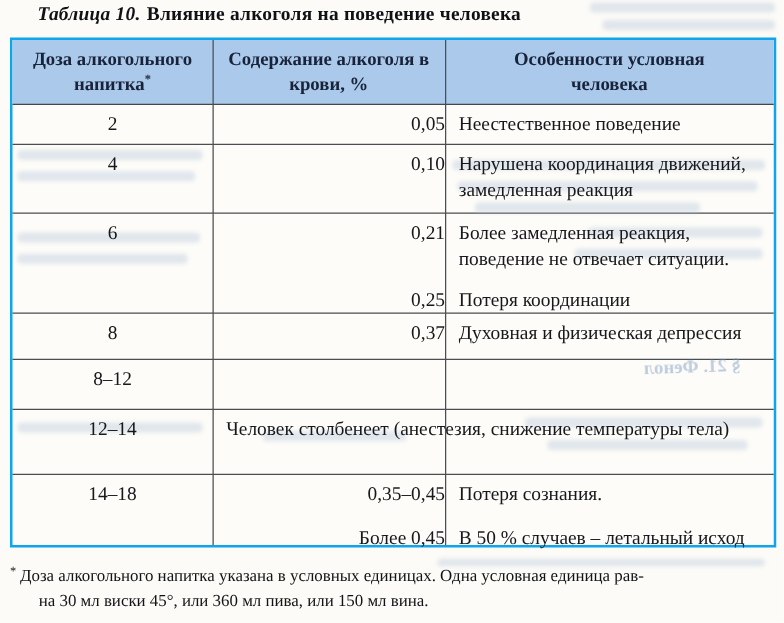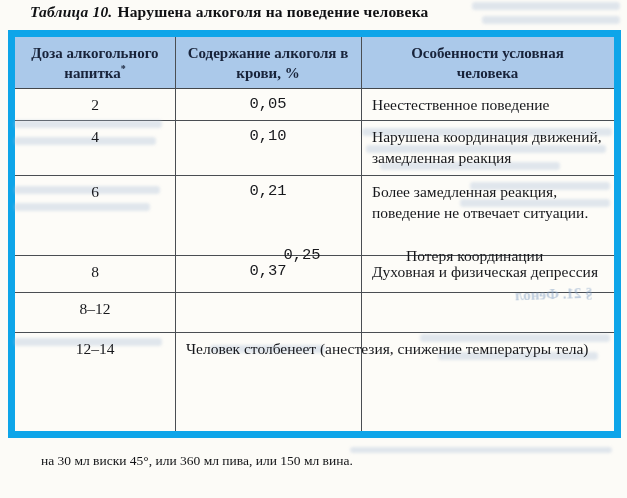--- a/index.html
+++ b/index.html
@@ -11,21 +11,21 @@
   }
   
   .title{
     position:absolute;left:30px;top:3px;font-size:15.5px;font-weight:bold;
     letter-spacing:.2px;color:#101114;white-space:nowrap;
   }
   .title .tlabel{font-style:italic;margin-right:5px;}
   
   .tbl{
     position:absolute;left:8px;top:30px;width:613px;height:408px;
-    border:7px solid #0ea5e9;box-sizing:border-box;background:#fdfcf8;
+    border:2px solid #0ea5e9;box-sizing:border-box;background:#fdfcf8;
   }
   .vline{position:absolute;top:0;bottom:0;width:1.4px;background:#4a4e53;z-index:3;}
   .vline.v1{left:160px;}
   .vline.v2{left:346px;}
   .thead{
     display:flex;height:52px;background:#abc9ea;
     border-bottom:1.6px solid #43474b;box-sizing:border-box;
     font-weight:bold;color:#18233a;font-size:15px;line-height:20px;
     text-align:center;
   }
@@ -38,31 +38,31 @@
   .trow{
     display:flex;box-sizing:border-box;border-top:1.2px solid #4a4e53;
     font-size:15.5px;line-height:21px;
   }
   .trow.first{border-top:none;}
   .r1{height:31px;} .r2{height:55px;} .r3{height:80px;} .r4{height:37px;}
   .r5{height:40px;} .r6{height:52px;} .r7{height:61px;}
   .dose{width:160px;text-align:center;padding-top:5px;box-sizing:border-box;}
   .rright{flex:1;display:flex;flex-direction:column;}
   .entry{display:flex;}
-  .entry.gap3{margin-top:17px;padding-left:34px;}
+  .entry.gap3{margin-top:7px;}
   .entry.gap7{margin-top:9px;}
-  .blood{width:186px;text-align:center;padding-top:5px;box-sizing:border-box;flex:none;font-family:Liberation Mono, monospace;}
+  .blood{width:186px;text-align:right;padding-top:5px;box-sizing:border-box;flex:none;}
   .behav{flex:1;padding:5px 10px 0 11px;}
   
   .footnote{
     position:absolute;left:8px;top:451px;width:612px;
     font-size:13.5px;line-height:20px;color:#121316;
   }
   .footnote .fl1 sup{margin-right:3px;}
-  .footnote .fl2{margin-left:33px;}
+  .footnote .fl2{margin-left:23px;}
   
   .bl{
     position:absolute;height:8px;border-radius:3px;background:#b2c3da;
     opacity:.38;filter:blur(1.6px);z-index:1;pointer-events:none;
   }
   .bleedtext{
     position:absolute;left:515px;top:286px;font-size:15px;font-weight:bold;
     color:#8aa5c7;opacity:.55;transform:scaleX(-1) rotate(2deg);
     filter:blur(.6px);z-index:1;pointer-events:none;white-space:nowrap;
   }
@@ -83,21 +83,21 @@
 <div class="bl" style="left:470px;top:182px;width:140px;"></div>
 <div class="bl" style="left:460px;top:199px;width:150px;"></div>
 <div class="bl" style="left:14px;top:338px;width:148px;"></div>
 <div class="bl" style="left:210px;top:345px;width:115px;"></div>
 <div class="bl" style="left:420px;top:334px;width:190px;"></div>
 <div class="bl" style="left:438px;top:352px;width:160px;"></div>
 <div class="bl" style="left:350px;top:447px;width:262px;height:6px;"></div>
 <div class="bleedtext">§ 21. Фенол</div>
 
 <div class="title">
-  <span class="tlabel">Таблица 10.</span><span>Нарушена алкоголя на поведение человека</span>
+  <span class="tlabel">Таблица 10.</span><span>Влияние алкоголя на поведение человека</span>
 </div>
 
 <div class="tbl">
   <div class="vline v1"></div>
   <div class="vline v2"></div>
 
   <div class="thead">
     <div class="hc hc1">
       <span class="cellwrap"><span>Доза алкогольного напитка</span><sup>*</sup></span>
     </div>
@@ -159,17 +159,31 @@
 
   <div class="trow r6">
     <div class="dose cellwrap">12–14</div>
     <div class="rright">
       <div class="entry">
         <div class="behav cellwrap">Человек столбенеет (анестезия, снижение температуры тела)</div>
       </div>
     </div>
   </div>
 
+  <div class="trow r7">
+    <div class="dose cellwrap">14–18</div>
+    <div class="rright">
+      <div class="entry">
+        <div class="blood cellwrap">0,35–0,45</div>
+        <div class="behav cellwrap">Потеря сознания.</div>
+      </div>
+      <div class="entry gap7">
+        <div class="blood cellwrap">Более 0,45</div>
+        <div class="behav cellwrap">В 50 % случаев – летальный исход</div>
+      </div>
+    </div>
+  </div>
 </div>
 
 <div class="footnote">
+  <div class="fl1"><sup>*</sup><span>Доза алкогольного напитка указана в условных единицах. Одна условная единица рав-</span></div>
   <div class="fl2">на 30 мл виски 45°, или 360 мл пива, или 150 мл вина.</div>
 </div>
 
 </body></html>

